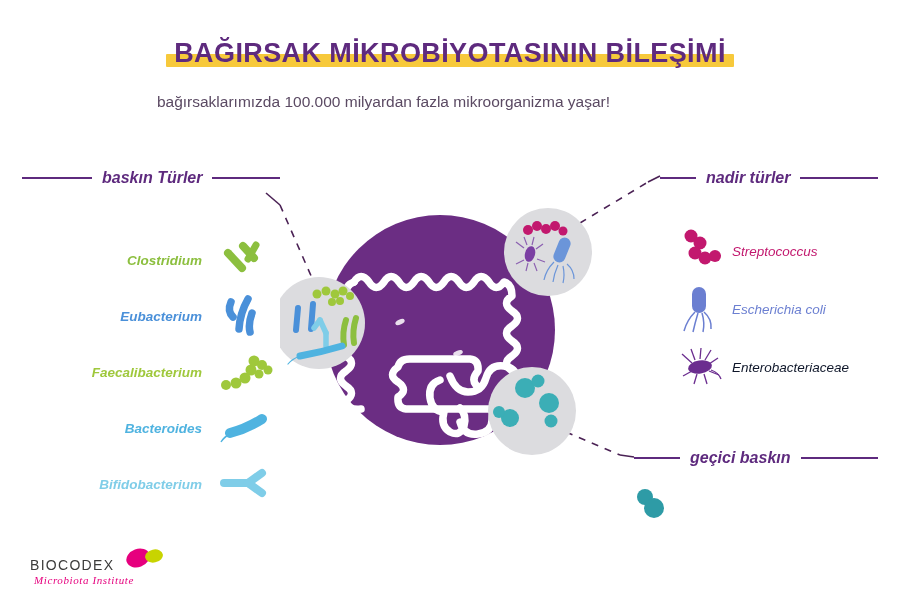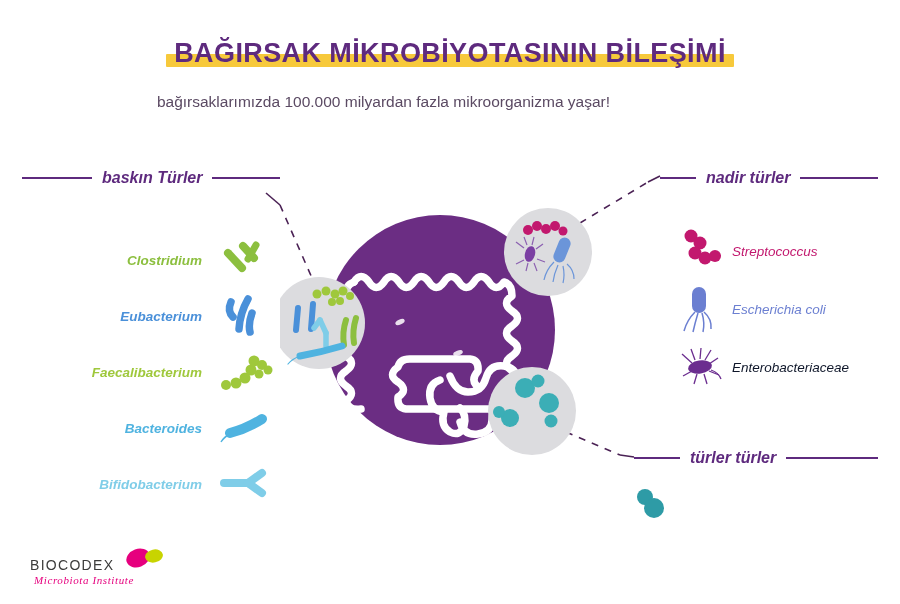--- a/index.html
+++ b/index.html
@@ -118,21 +118,21 @@
   </div>
 
   <div class="sec" id="sec-rare">
     <div class="rule rule-l"></div>
     <div class="lbl">nadir türler</div>
     <div class="rule rule-r"></div>
   </div>
 
   <div class="sec" id="sec-transient">
     <div class="rule rule-l"></div>
-    <div class="lbl">türler türler</div>
+    <div class="lbl">geçici baskın</div>
     <div class="rule rule-r"></div>
   </div>
 
   <div class="sp-left">
 
     <div class="row">
       <div class="name" style="color: rgb(140, 191, 63);">Clostridium</div>
       <svg class="gfx" viewBox="0 0 56 50">
         <g fill="none" stroke="#8CBF3F" stroke-linecap="round">
           <path d="M10 18 L24 33" stroke-width="8"></path>

